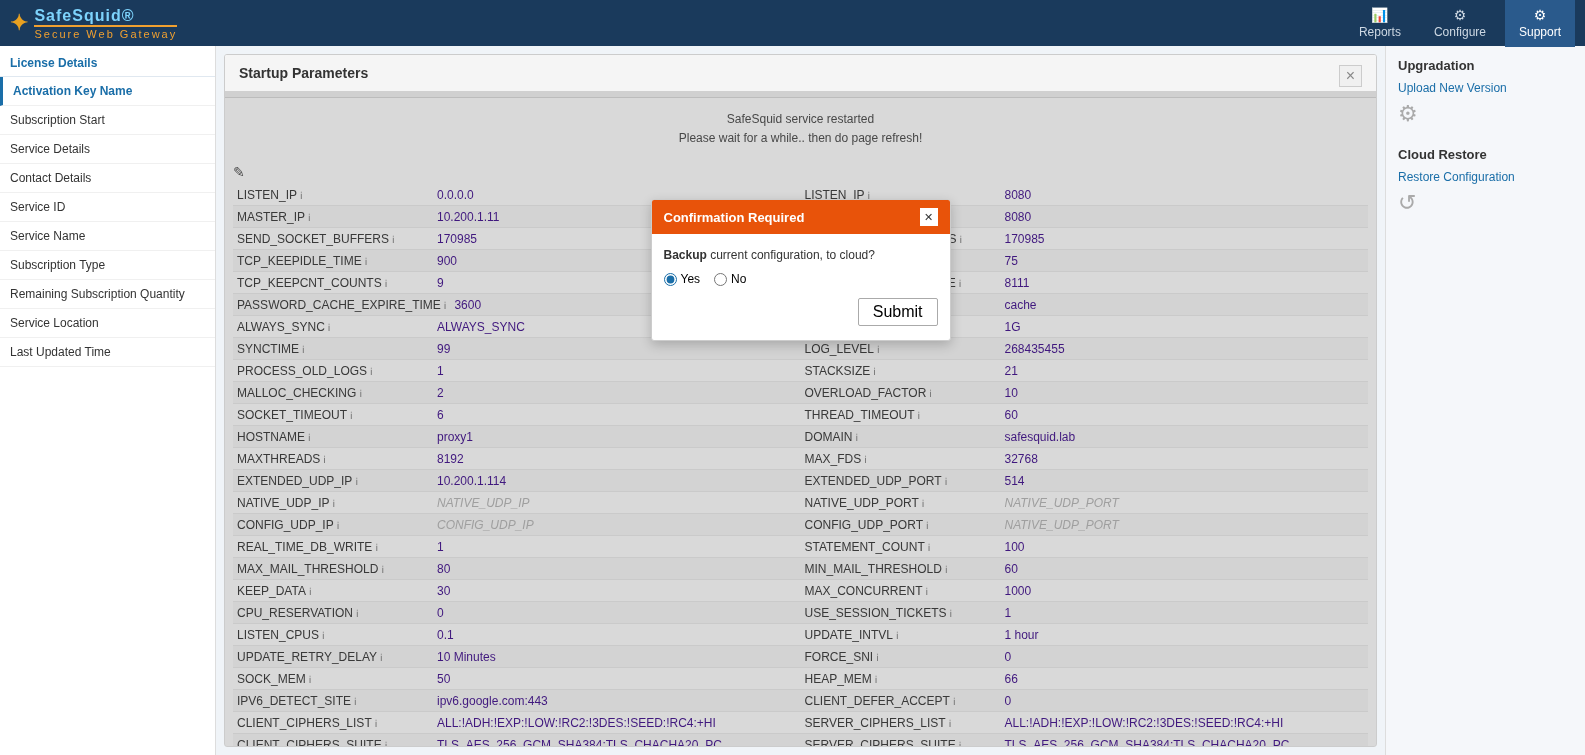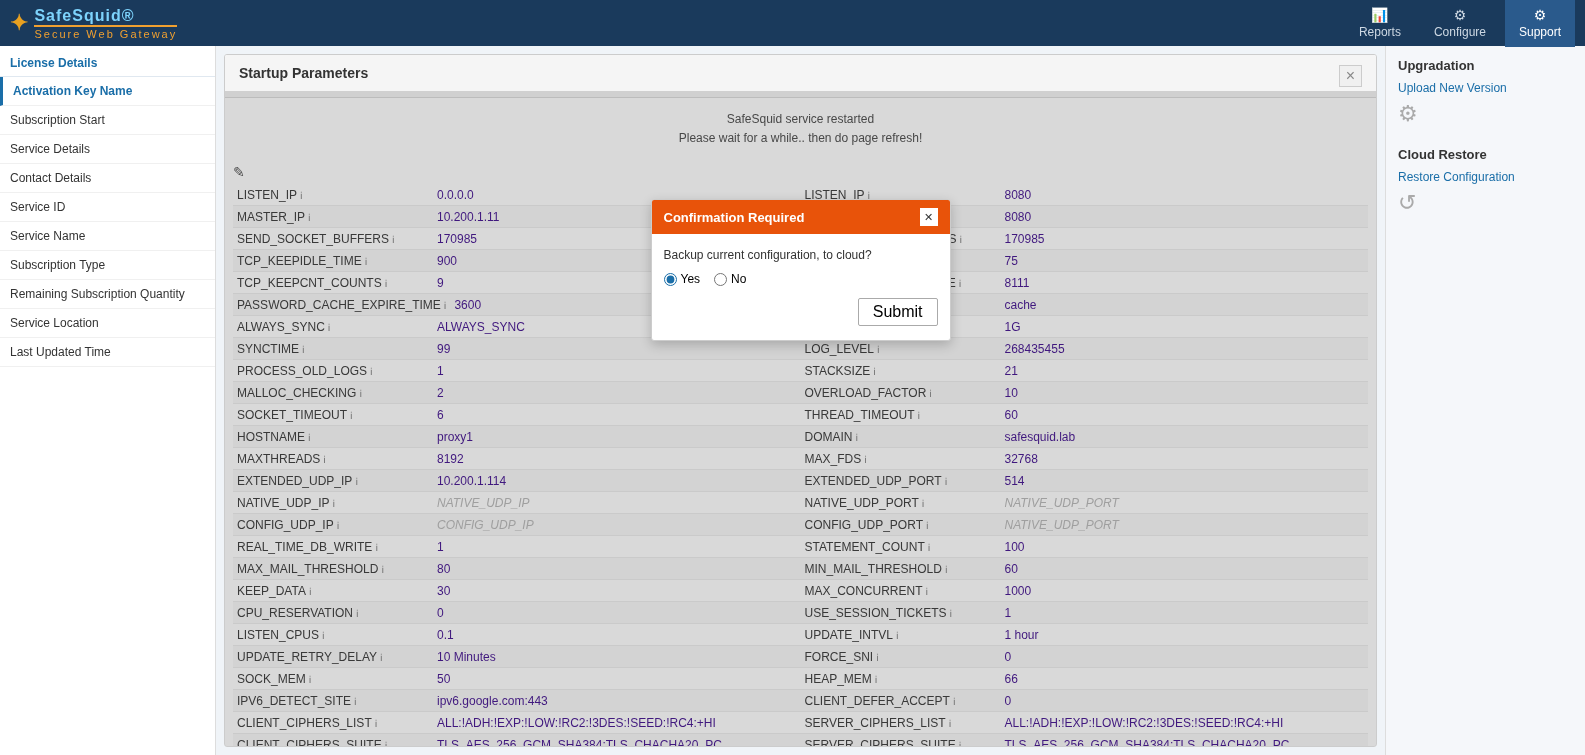--- a/index.html
+++ b/index.html
@@ -262,21 +262,21 @@
       justify-content: center;
     }
     .modal-body {
       padding: 14px 12px;
     }
     .modal-question {
       color: #333;
       font-size: 12px;
       margin-bottom: 10px;
     }
-    .modal-question strong { font-weight: normal; text-align: right; }
+    .modal-question strong { font-weight: bold; text-align: right; }
     .radio-group {
       display: flex;
       align-items: center;
       gap: 14px;
       margin-bottom: 12px;
     }
     .radio-label {
       display: flex;
       align-items: center;
       gap: 4px;

